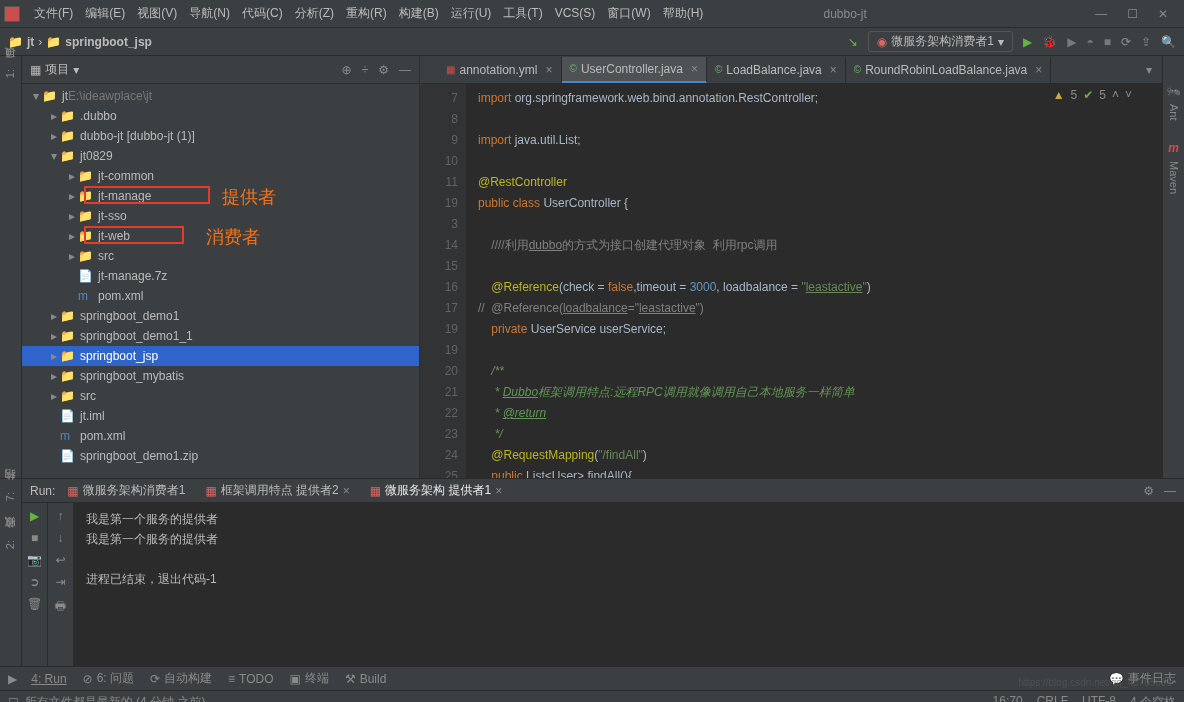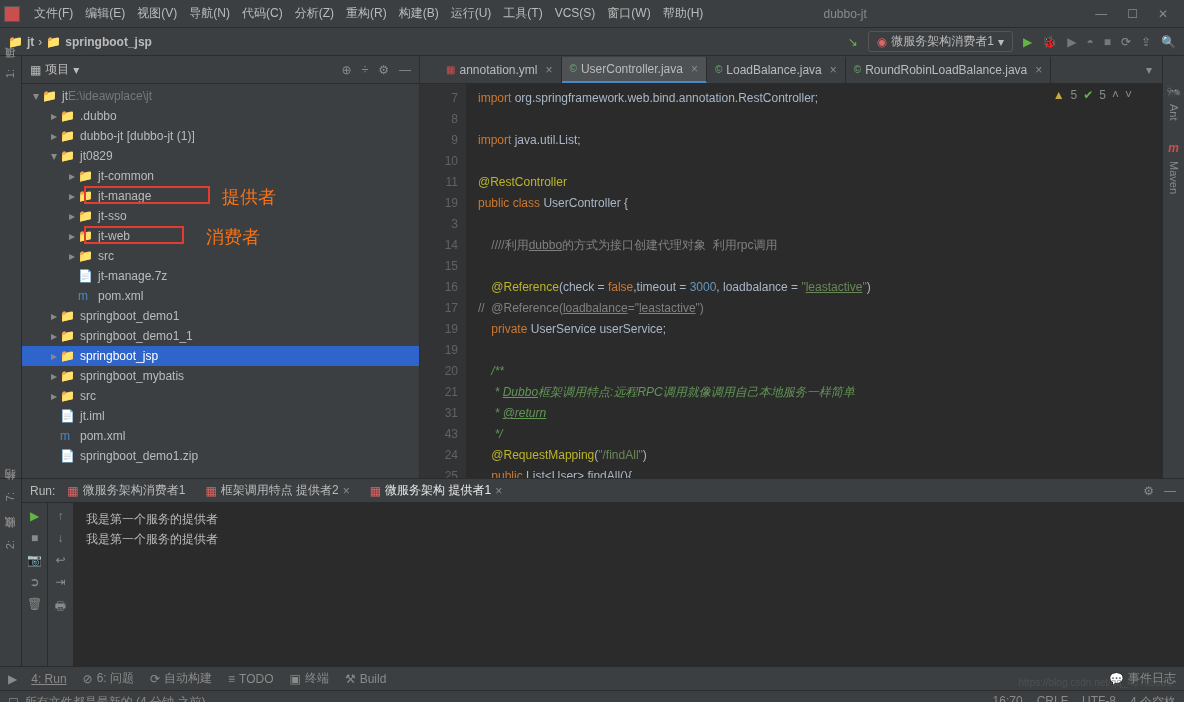--- a/index.html
+++ b/index.html
@@ -275,22 +275,22 @@
           <div>19</div>
           <div>3</div>
           <div>14</div>
           <div>15</div>
           <div>16</div>
           <div>17</div>
           <div>19</div>
           <div>19</div>
           <div>20</div>
           <div>21</div>
-          <div>31</div>
-          <div>43</div>
+          <div>22</div>
+          <div>23</div>
           <div>24</div>
           <div>25</div>
         </div>
       <div class="code" id="code"><div><span class="kw">import</span> org.springframework.web.bind.annotation.RestController;</div><div>&nbsp;</div><div><span class="kw">import</span> java.util.List;</div><div>&nbsp;</div><div><span class="ann">@RestController</span></div><div><span class="kw">public class</span> <span class="type">UserController</span> {</div><div>&nbsp;</div><div>    <span class="com">////利用<span class="underline">dubbo</span>的方式为接口创建代理对象  利用rpc调用</span></div><div>&nbsp;</div><div>    <span class="ann">@Reference</span>(check = <span class="kw">false</span>,timeout = <span class="num">3000</span>, loadbalance = <span class="str">"<span class="underline">leastactive</span>"</span>)</div><div><span class="com">//  @Reference(<span class="underline">loadbalance</span>="<span class="underline">leastactive</span>")</span></div><div>    <span class="kw">private</span> UserService <span class="ident">userService</span>;</div><div>&nbsp;</div><div>    <span class="doc">/**</span></div><div>    <span class="doc"> * <span class="doc-tag">Dubbo</span>框架调用特点:远程RPC调用就像调用自己本地服务一样简单</span></div><div>    <span class="doc"> * <span class="doc-tag">@return</span></span></div><div>    <span class="doc"> */</span></div><div>    <span class="ann">@RequestMapping</span>(<span class="str">"/findAll"</span>)</div><div>    <span class="kw">public</span> List&lt;User&gt; findAll(){</div></div>
       <div class="editor-indicators">
         <span class="warn-icon">▲</span>
           <span>5</span>
         <span class="ok-icon">✔</span>
           <span>5</span>
         <span>˄</span>
@@ -350,20 +350,21 @@
         <span>↑</span>
         <span>↓</span>
         <span>↩</span>
         <span>⇥</span>
         <span>🖶</span>
       </div>
       <div class="console" id="console">
           <div>我是第一个服务的提供者</div>
           <div>我是第一个服务的提供者</div>
           <div>&nbsp;</div>
+          <div>进程已结束，退出代码-1</div>
         </div>
     </div>
   </div>
 </div>
 
 <div class="bottom-bar">
   <span>▶</span>
   <span id="bottom-tabs-holder" style="display:flex; gap:16px;">
       <span class="item" style="text-decoration: underline;">4: Run</span>
       <span class="item"><span>⊘</span> 6: 问题</span>

